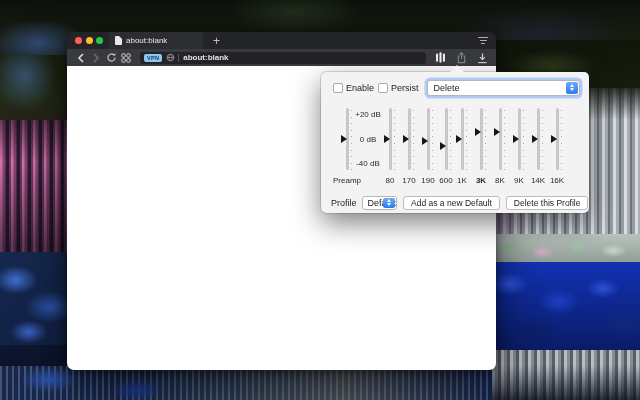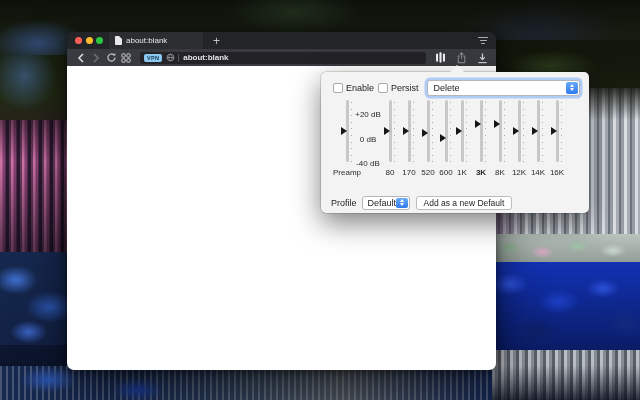--- a/index.html
+++ b/index.html
@@ -129,21 +129,21 @@
   .mac-select .stepper { position:absolute; right:1px; top:1px; bottom:1px; width:12px;
     background:linear-gradient(180deg,#6aabf8,#2e7bf0); border-radius:2px;
     display:flex; flex-direction:column; align-items:center; justify-content:center; gap:1px; }
   .stepper b { width:0; height:0; border-left:2.5px solid transparent; border-right:2.5px solid transparent; }
   .stepper b.up { border-bottom:3px solid #fff; }
   .stepper b.dn { border-top:3px solid #fff; }
   #preset-select { flex:1; margin-left:4px; height:16px; padding-left:6px;
     box-shadow:0 0 0 2.5px rgba(110,165,245,.5); }
   .eqscale { position:absolute; left:32px; width:30px; text-align:center;
     font-size:8px; color:#2a2a2c; }
-  .band { position:absolute; top:28px; width:18px; height:80px; }
+  .band { position:absolute; top:36px; width:18px; height:80px; }
   .band .track { position:absolute; left:50%; margin-left:-1.5px; top:0; width:3px; height:62px;
     background:#c7c7ca; border-radius:2px; }
   .band .ticks { position:absolute; left:50%; margin-left:4px; top:2px; width:1px; height:60px;
     background-image:repeating-linear-gradient(180deg,#a8a8ac 0,#a8a8ac 1px,transparent 1px,transparent 6.6px); }
   .band .thumb { position:absolute; left:50%; margin-left:-6px; width:0; height:0;
     border-top:4px solid transparent; border-bottom:4px solid transparent;
     border-left:6.5px solid #161618; }
   .band .blabel { position:absolute; top:68px; left:50%; transform:translateX(-50%);
     font-size:8px; color:#2a2a2c; white-space:nowrap; }
   .profrow { position:absolute; left:10px; top:123px; right:8px; height:15px;
@@ -299,21 +299,21 @@
       <div class="band" style="left: 79px;">
         <span class="track"></span>
         <span class="ticks"></span>
         <span class="thumb" style="top: 27px;"></span>
         <span class="blabel">170</span>
       </div>
       <div class="band" style="left: 98px;">
         <span class="track"></span>
         <span class="ticks"></span>
         <span class="thumb" style="top: 28.55px;"></span>
-        <span class="blabel">520</span>
+        <span class="blabel">190</span>
       </div>
       <div class="band" style="left: 116px;">
         <span class="track"></span>
         <span class="ticks"></span>
         <span class="thumb" style="top: 33.975px;"></span>
         <span class="blabel">600</span>
       </div>
       <div class="band" style="left: 132px;">
         <span class="track"></span>
         <span class="ticks"></span>
@@ -329,21 +329,21 @@
       <div class="band" style="left: 170px;">
         <span class="track"></span>
         <span class="ticks"></span>
         <span class="thumb" style="top: 20.025px;"></span>
         <span class="blabel">8K</span>
       </div>
       <div class="band" style="left: 189px;">
         <span class="track"></span>
         <span class="ticks"></span>
         <span class="thumb" style="top: 27px;"></span>
-        <span class="blabel">12K</span>
+        <span class="blabel">9K</span>
       </div>
       <div class="band" style="left: 208px;">
         <span class="track"></span>
         <span class="ticks"></span>
         <span class="thumb" style="top: 27px;"></span>
         <span class="blabel">14K</span>
       </div>
       <div class="band" style="left: 227px;">
         <span class="track"></span>
         <span class="ticks"></span>
@@ -355,14 +355,15 @@
   <div class="profrow">
     <span>Profile</span>
     <div class="mac-select" id="profile-select">
       <span>Default</span>
       <span class="stepper">
           <b class="up"></b>
           <b class="dn"></b>
         </span>
     </div>
     <button class="pbtn">Add as a new Default</button>
+    <button class="pbtn">Delete this Profile</button>
   </div>
 </div>
 
 </body></html>

